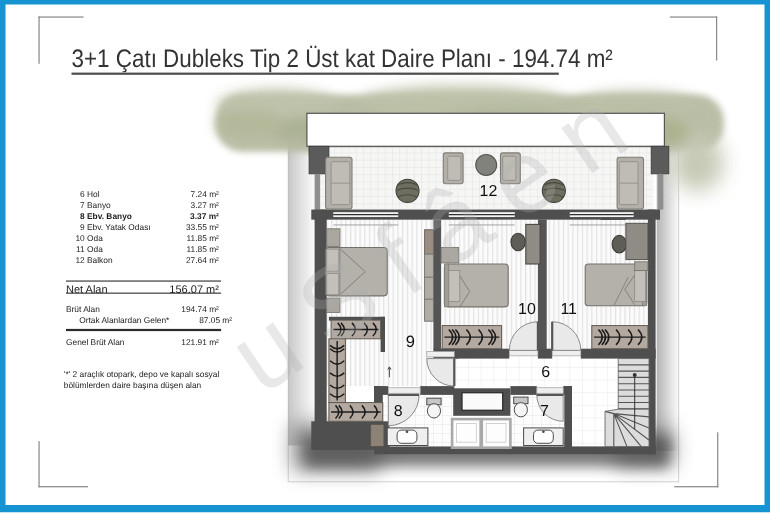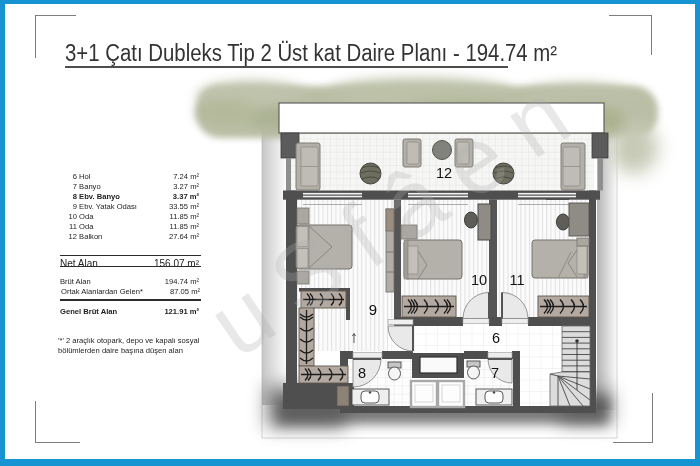--- a/index.html
+++ b/index.html
@@ -38,25 +38,25 @@
 </div>
 
 <div class="abs" style="left:60px;top:255px;width:141px;height:1.2px;background:#2b2b2b;"></div>
 
 <div class="abs" style="left:60px;top:257.5px;width:139px;font-size:10px;color:#1c1c1c;">Net Alan<span style="float:right;">156.07 m²</span></div>
 
 <div class="abs" style="left:60px;top:266px;width:141px;height:1.2px;background:#2b2b2b;"></div>
 
 <div class="abs" style="left:60px;top:277px;width:139px;font-size:7.6px;color:#1c1c1c;">Brüt Alan<span style="float:right;">194.74 m²</span></div>
 
-<div class="abs" style="left:61px;top:287px;width:139px;font-size:7.6px;color:#1c1c1c;">Ortak Alanlardan Gelen*<span style="float:right;">87.05 m²</span></div>
+<div class="abs" style="left:72px;top:287px;width:139px;font-size:7.6px;color:#1c1c1c;">Ortak Alanlardan Gelen*<span style="float:right;">87.05 m²</span></div>
 
 <div class="abs" style="left:60px;top:298.5px;width:141px;height:2.2px;background:#2b2b2b;"></div>
 
-<div class="abs" style="left:60px;top:307px;width:139px;font-size:7.6px;color:#1c1c1c;font-weight:bold;">Genel Brüt Alan<span style="float:right;">121.91 m²</span></div>
+<div class="abs" style="left:60px;top:307px;width:139px;font-size:7.6px;color:#1c1c1c;">Genel Brüt Alan<span style="float:right;">121.91 m²</span></div>
 
 <div class="abs" style="left:58px;top:336px;width:152px;font-size:7.6px;line-height:10px;color:#1c1c1c;text-align:left;">'*' 2 araçlık otopark, depo ve kapalı sosyal bölümlerden daire başına düşen alan</div>
 
 <svg class="abs" style="left:0;top:0;" width="700" height="466" viewBox="0 0 700 466">
 <defs>
   <pattern id="stripes" width="4.3" height="8" patternUnits="userSpaceOnUse">
     <rect width="4.3" height="8" fill="#fbfbfb"></rect>
     <rect x="0" width="1.1" height="8" fill="#e2e2e2"></rect>
   </pattern>
   <pattern id="tiles" width="6.6" height="6.6" patternUnits="userSpaceOnUse">

